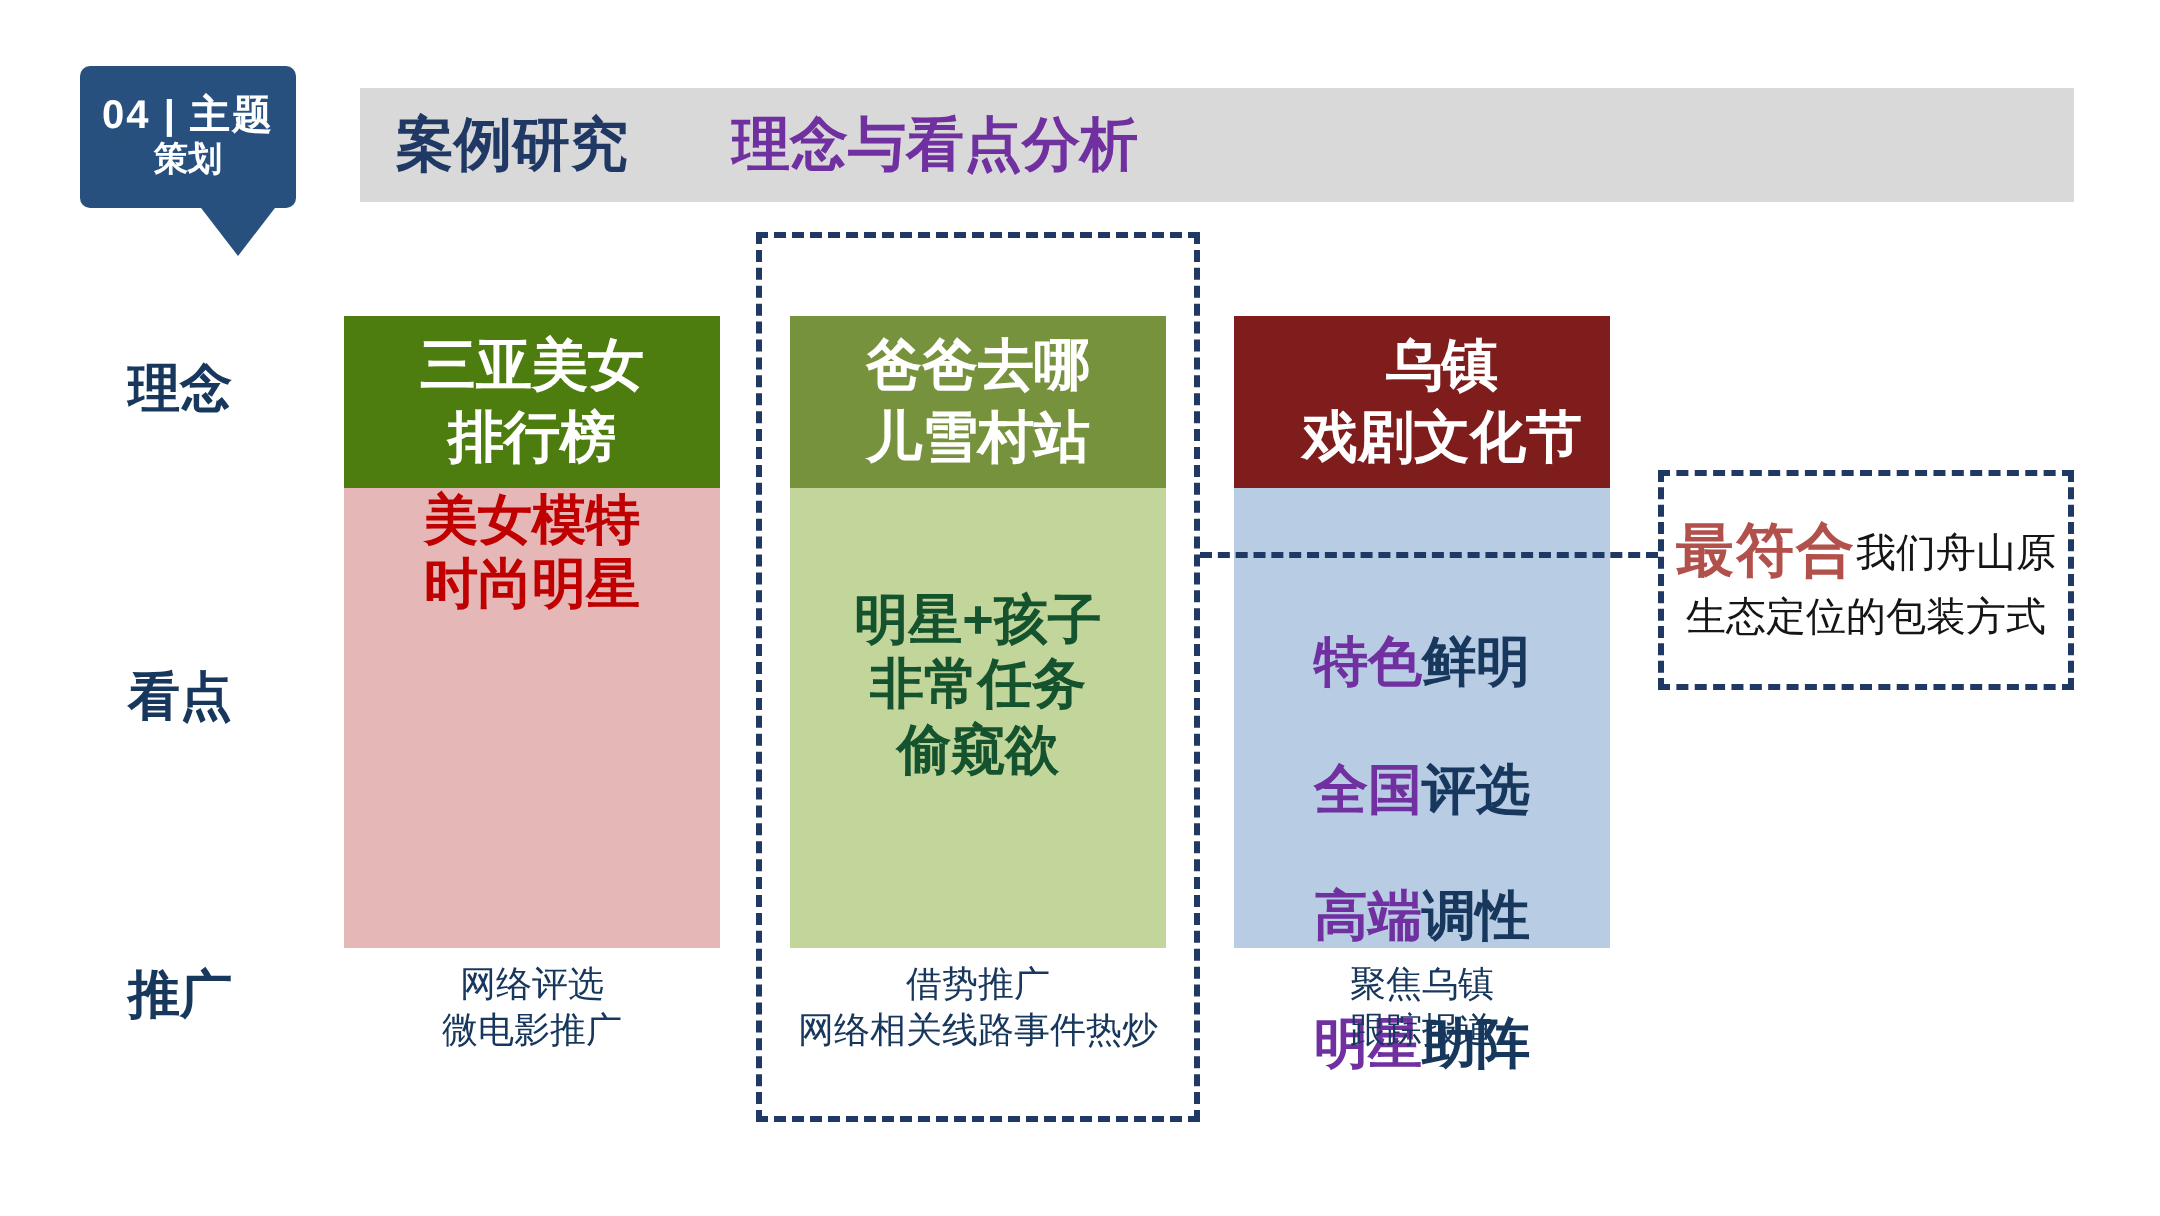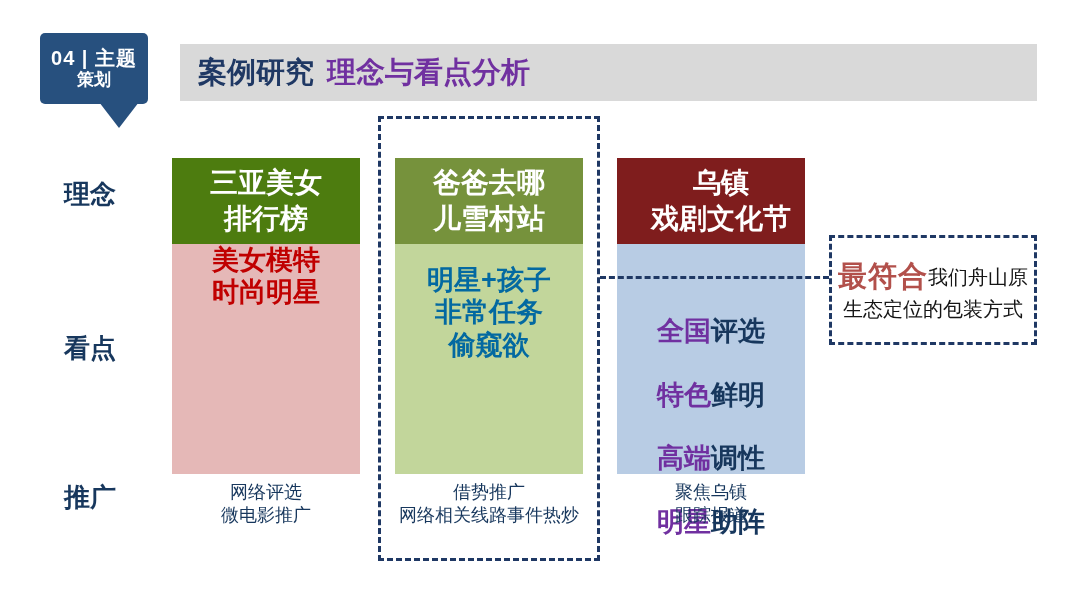--- a/index.html
+++ b/index.html
@@ -27,21 +27,21 @@
     border-right:20px solid transparent;
     border-top:26px solid #27507E; z-index:3;
   }
 
   
   .header-bar {
     left:180px; top:44px; width:857px; height:57px;
     background:#D9D9D9;
     display:flex; align-items:center;
     padding-left:18px; box-sizing:border-box;
-    font-size:29px; font-weight:bold; white-space:nowrap;
+    font-size:29px; font-weight:bold; white-space:nowrap;gap:39px;
   }
   .header-title    { color:#1F3864; }
   .header-subtitle { color:#7030A0; margin-left:13px; }
 
   
   .row-label {
     left:30px; width:120px; text-align:center;
     color:#17375D; font-weight:bold; font-size:26px;
   }
   #label-concept   { top:177px; }
@@ -58,21 +58,21 @@
     line-height:1.3; display:flex; align-items:center; justify-content:center;
     text-align:center; white-space:pre-line;
   }
   .col-body {
     height:230px; font-weight:bold; font-size:27px; line-height:1.2;
     text-align:center; white-space:pre-line; box-sizing:border-box;
   }
   #col-1 .col-header { background:#4d7c0f; }
   #col-1 .col-body   { background:#E5B8B7; color:#C00000; }
   #col-2 .col-header { background:#76923C; }
-  #col-2 .col-body   { background:#C2D69B; color:#0369a1; padding-top:20px; }
+  #col-2 .col-body   { background:#C2D69B; color:#14532d; padding-top:50px; }
   #col-3 .col-header { background:#7f1d1d;padding-left:20px; }
   #col-3 .col-body   { background:#B8CCE4; padding-top:40px; }
   #col-3 .col-body .bline { line-height:31px; }
   #col-3 .accent { color:#7030A0; }
   #col-3 .rest   { color:#17375D; }
 
   
   .promo {
     top:481px; width:300px; text-align:center;
     color:#17375D; font-weight:normal; font-size:18px;
@@ -143,22 +143,22 @@
 非常任务
 偷窥欲</div>
 </div>
 <div class="abs promo" id="promo-2">借势推广
 网络相关线路事件热炒</div>
 
 <div class="abs col" id="col-3">
   <div class="col-header">乌镇
 戏剧文化节</div>
   <div class="col-body">
+    <div class="bline"><span class="accent">特色</span><span class="rest">鲜明</span></div>
     <div class="bline"><span class="accent">全国</span><span class="rest">评选</span></div>
-    <div class="bline"><span class="accent">特色</span><span class="rest">鲜明</span></div>
     <div class="bline"><span class="accent">高端</span><span class="rest">调性</span></div>
     <div class="bline"><span class="accent">明星</span><span class="rest">助阵</span></div>
   </div>
 </div>
 <div class="abs promo" id="promo-3">聚焦乌镇
 跟踪报道</div>
 
 <div class="abs connector"></div>
 
 <div class="abs note-box">

